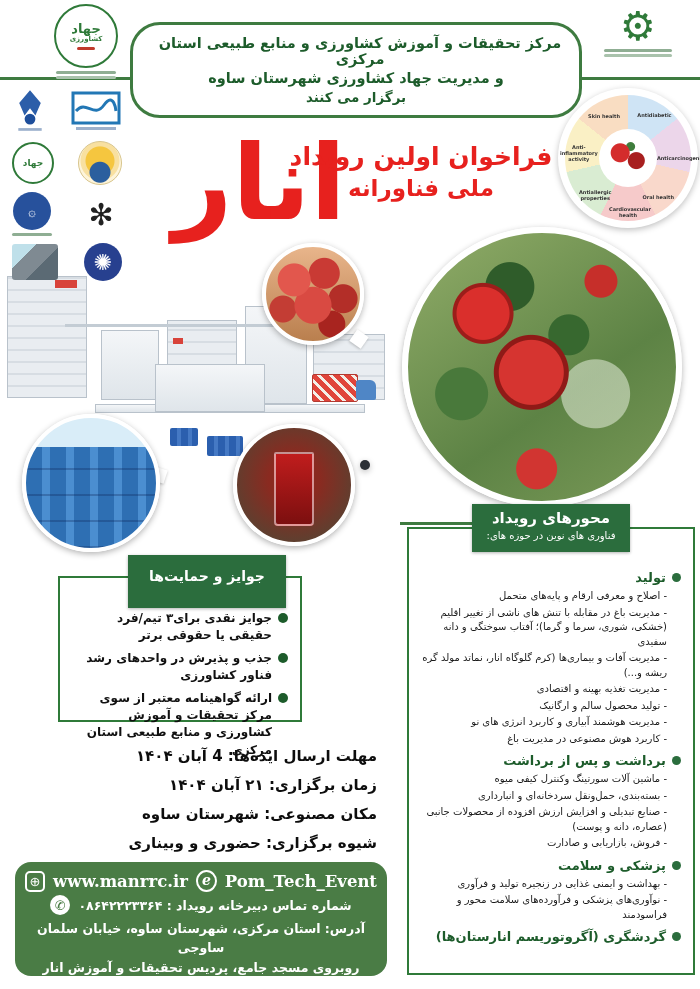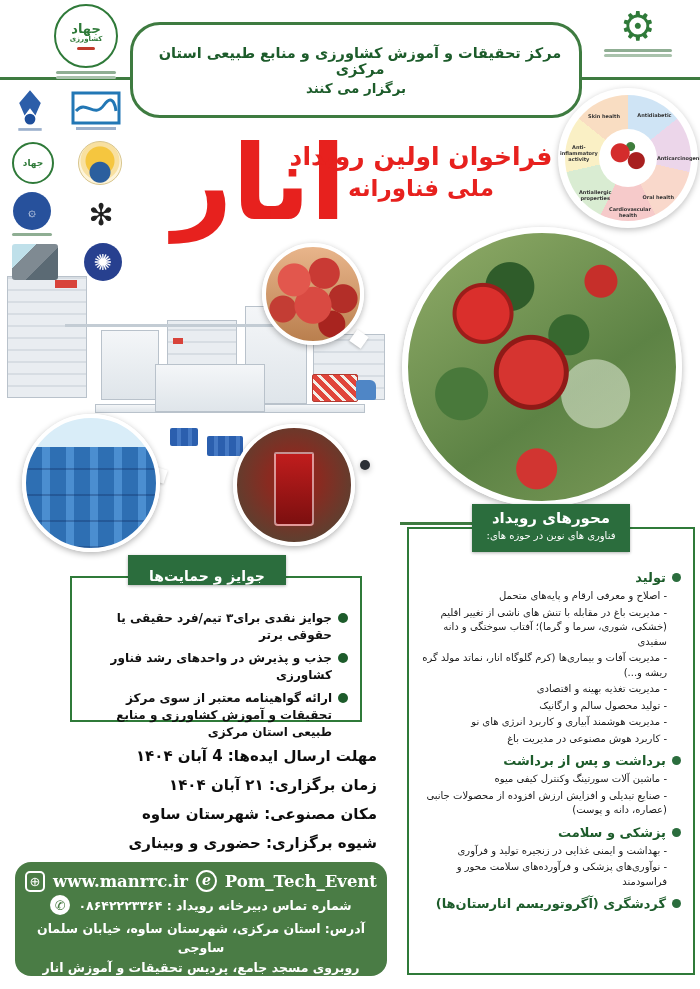--- a/index.html
+++ b/index.html
@@ -146,25 +146,25 @@
     position:absolute;left:407px;top:527px;width:288px;height:448px;background:#fff;z-index:4;
     border:2.5px solid #2f7a39;box-sizing:border-box;padding:34px 12px 6px 8px;
   }
   .t-head{display:flex;align-items:center;gap:6px;color:#1d5c2b;font-weight:bold;font-size:13px;margin:7px 0 4px 0;}
   .t-head .dot{width:9px;height:9px;border-radius:50%;background:#2b6d3d;flex:0 0 auto;}
   .t-item{font-size:10px;color:#1a1a1a;line-height:1.45;margin:0 14px 2px 0;text-align:right;}
   .t-item::before{content:"- ";}
 
   
   .prizes-header{
-    position:absolute;left:128px;top:555px;width:158px;height:30px;background:#2b6d3d;z-index:5;
+    position:absolute;left:128px;top:555px;width:158px;height:53px;background:#2b6d3d;z-index:5;
     color:#fff;font-weight:bold;font-size:14px;text-align:center;line-height:42px;box-shadow:0 1px 3px rgba(0,0,0,.3);
   }
   .prizes-box{
-    position:absolute;left:70px;top:576px;width:292px;height:146px;background:#fff;z-index:4;
+    position:absolute;left:58px;top:576px;width:244px;height:146px;background:#fff;z-index:4;
     border:2.5px solid #2f7a39;box-sizing:border-box;padding:32px 12px 6px 10px;
   }
   .p-item{display:flex;align-items:flex-start;gap:6px;font-size:12px;font-weight:bold;color:#111;
     line-height:1.45;margin-bottom:5px;text-align:right;}
   .p-item .dot{width:10px;height:10px;border-radius:50%;background:#1d5c2b;flex:0 0 auto;margin-top:3px;}
 
   
   .schedule{position:absolute;top:742px;left:17px;width:360px;z-index:2;text-align:right;color:#0d0d0d;}
   .schedule .line{font-size:15px;font-weight:bold;line-height:29px;}
 
@@ -187,20 +187,21 @@
 </style>
 </head>
 <body>
 
 <div class="page">
 
   <div class="top-rule"></div>
 
   <div class="header-frame">
     <div class="h1">مرکز تحقیقات و آموزش کشاورزی و منابع طبیعی استان مرکزی</div>
+    <div class="h2">و مدیریت جهاد کشاورزی شهرستان ساوه</div>
     <div class="h3">برگزار می کنند</div>
   </div>
 
   <div class="emblem-left">
     <div class="seal">
       <div class="w1">جهاد</div>
       <div class="w2">کشاورزی</div>
       <div class="redmark"></div>
     </div>
     <div class="squiggle"></div>
@@ -315,21 +316,23 @@
     <div class="t-item">مدیریت تغذیه بهینه و اقتصادی</div>
     <div class="t-item">تولید محصول سالم و ارگانیک</div>
     <div class="t-item">مدیریت هوشمند آبیاری و کاربرد انرژی های نو</div>
     <div class="t-item">کاربرد هوش مصنوعی در مدیریت باغ</div>
 
     <div class="t-head">
       <span class="dot"></span>
       <span>برداشت و پس از برداشت</span>
     </div>
     <div class="t-item">ماشین آلات سورتینگ وکنترل کیفی میوه</div>
+    <div class="t-item">بسته‌بندی، حمل‌ونقل سردخانه‌ای و انبارداری</div>
     <div class="t-item">صنایع تبدیلی و افزایش ارزش افزوده از محصولات جانبی (عصاره، دانه و پوست)</div>
+    <div class="t-item">فروش، بازاریابی و صادارت</div>
 
     <div class="t-head">
       <span class="dot"></span>
       <span>پزشکی و سلامت</span>
     </div>
     <div class="t-item">بهداشت و ایمنی غذایی در زنجیره تولید و فرآوری</div>
     <div class="t-item">نوآوری‌های پزشکی و فرآورده‌های سلامت محور و فراسودمند</div>
 
     <div class="t-head">
       <span class="dot"></span>

